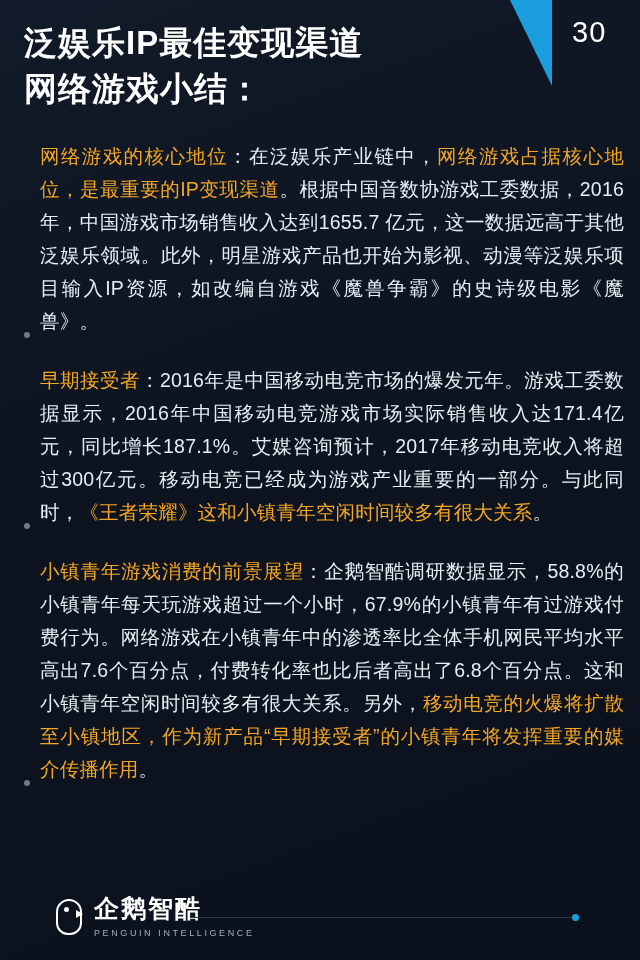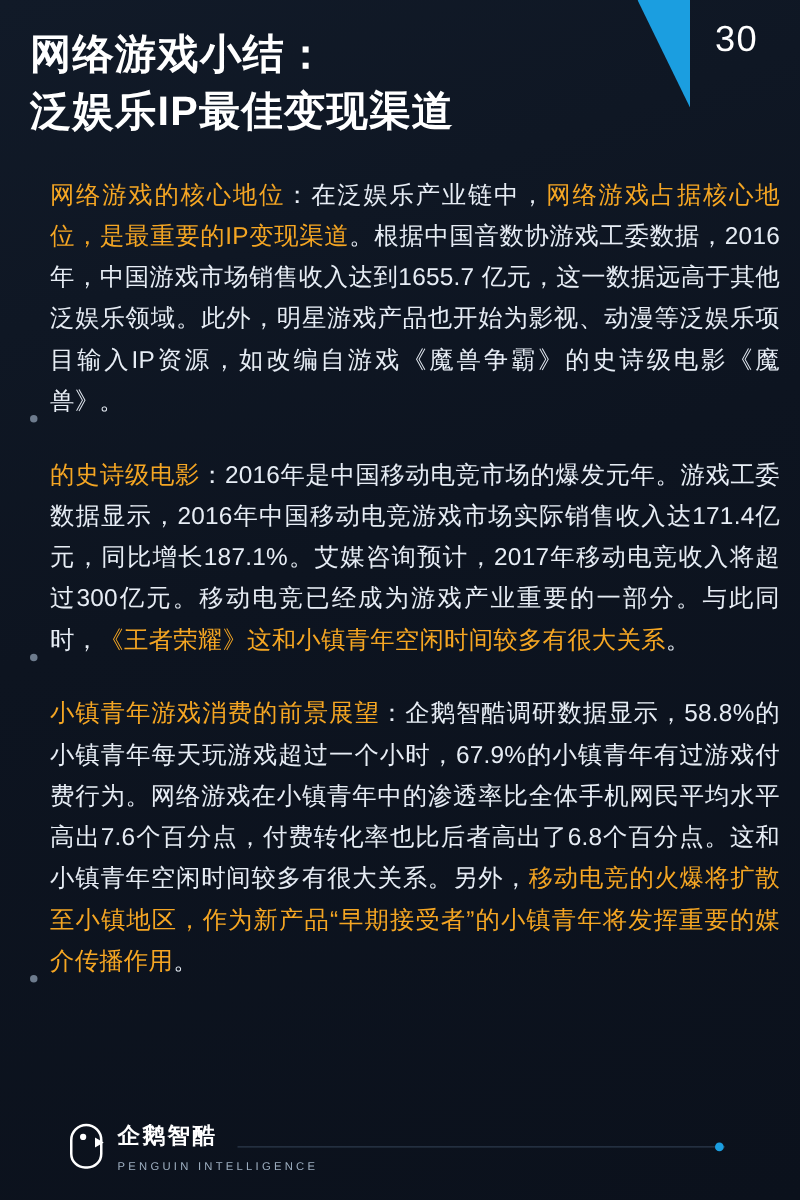--- a/index.html
+++ b/index.html
@@ -144,21 +144,21 @@
     border-top: 4px solid transparent;
     border-bottom: 4px solid transparent;
     border-left: 7px solid #ffffff;
   }
   .logo-text {
     display: flex;
     flex-direction: column;
   }
   .logo-cn {
     color: #ffffff;
-    font-size: 18px;
+    font-size: 25px;
     font-weight: bold;
     letter-spacing: 2px;
     line-height: 30px;
   }
   .logo-en {
     color: #9fb0c2;
     font-size: 9px;
     letter-spacing: 2.6px;
     margin-top: 5px;
   }
@@ -184,32 +184,32 @@
 <body>
 
 <div class="page">
 
   <div class="ribbon">
     <div class="tri"></div>
     <div class="num">30</div>
   </div>
 
   <div class="title-block">
+    <div class="title-line">泛娱乐IP最佳变现渠道</div>
     <div class="title-line">网络游戏小结：</div>
-    <div class="title-line">泛娱乐IP最佳变现渠道</div>
   </div>
 
   <div class="content">
     <div class="bullet-row">
       <div class="dot"></div>
       <div class="para"><span class="hl">网络游戏的核心地位</span><span>：在泛娱乐产业链中，</span><span class="hl">网络游戏占据核心地位，是最重要的IP变现渠道</span><span>。根据中国音数协游戏工委数据，2016 年，中国游戏市场销售收入达到1655.7 亿元，这一数据远高于其他泛娱乐领域。此外，明星游戏产品也开始为影视、动漫等泛娱乐项目输入IP资源，如改编自游戏《魔兽争霸》的史诗级电影《魔兽》。</span></div>
     </div>
     <div class="bullet-row">
       <div class="dot"></div>
-      <div class="para"><span class="hl">的史诗级电影</span><span>：2016年是中国移动电竞市场的爆发元年。游戏工委数据显示，2016年中国移动电竞游戏市场实际销售收入达171.4亿元，同比增长187.1%。艾媒咨询预计，2017年移动电竞收入将超过300亿元。移动电竞已经成为游戏产业重要的一部分。与此同时，</span><span class="hl">《王者荣耀》这和小镇青年空闲时间较多有很大关系</span><span>。</span></div>
+      <div class="para"><span class="hl">早期接受者</span><span>：2016年是中国移动电竞市场的爆发元年。游戏工委数据显示，2016年中国移动电竞游戏市场实际销售收入达171.4亿元，同比增长187.1%。艾媒咨询预计，2017年移动电竞收入将超过300亿元。移动电竞已经成为游戏产业重要的一部分。与此同时，</span><span class="hl">《王者荣耀》这和小镇青年空闲时间较多有很大关系</span><span>。</span></div>
     </div>
     <div class="bullet-row">
       <div class="dot"></div>
       <div class="para"><span class="hl">小镇青年游戏消费的前景展望</span><span>：企鹅智酷调研数据显示，58.8%的小镇青年每天玩游戏超过一个小时，67.9%的小镇青年有过游戏付费行为。网络游戏在小镇青年中的渗透率比全体手机网民平均水平高出7.6个百分点，付费转化率也比后者高出了6.8个百分点。这和小镇青年空闲时间较多有很大关系。另外，</span><span class="hl">移动电竞的火爆将扩散至小镇地区，作为新产品“早期接受者”的小镇青年将发挥重要的媒介传播作用</span><span>。</span></div>
     </div>
   </div>
 
   <div class="footer">
     <div class="logo-wrap">
       <div class="penguin">

